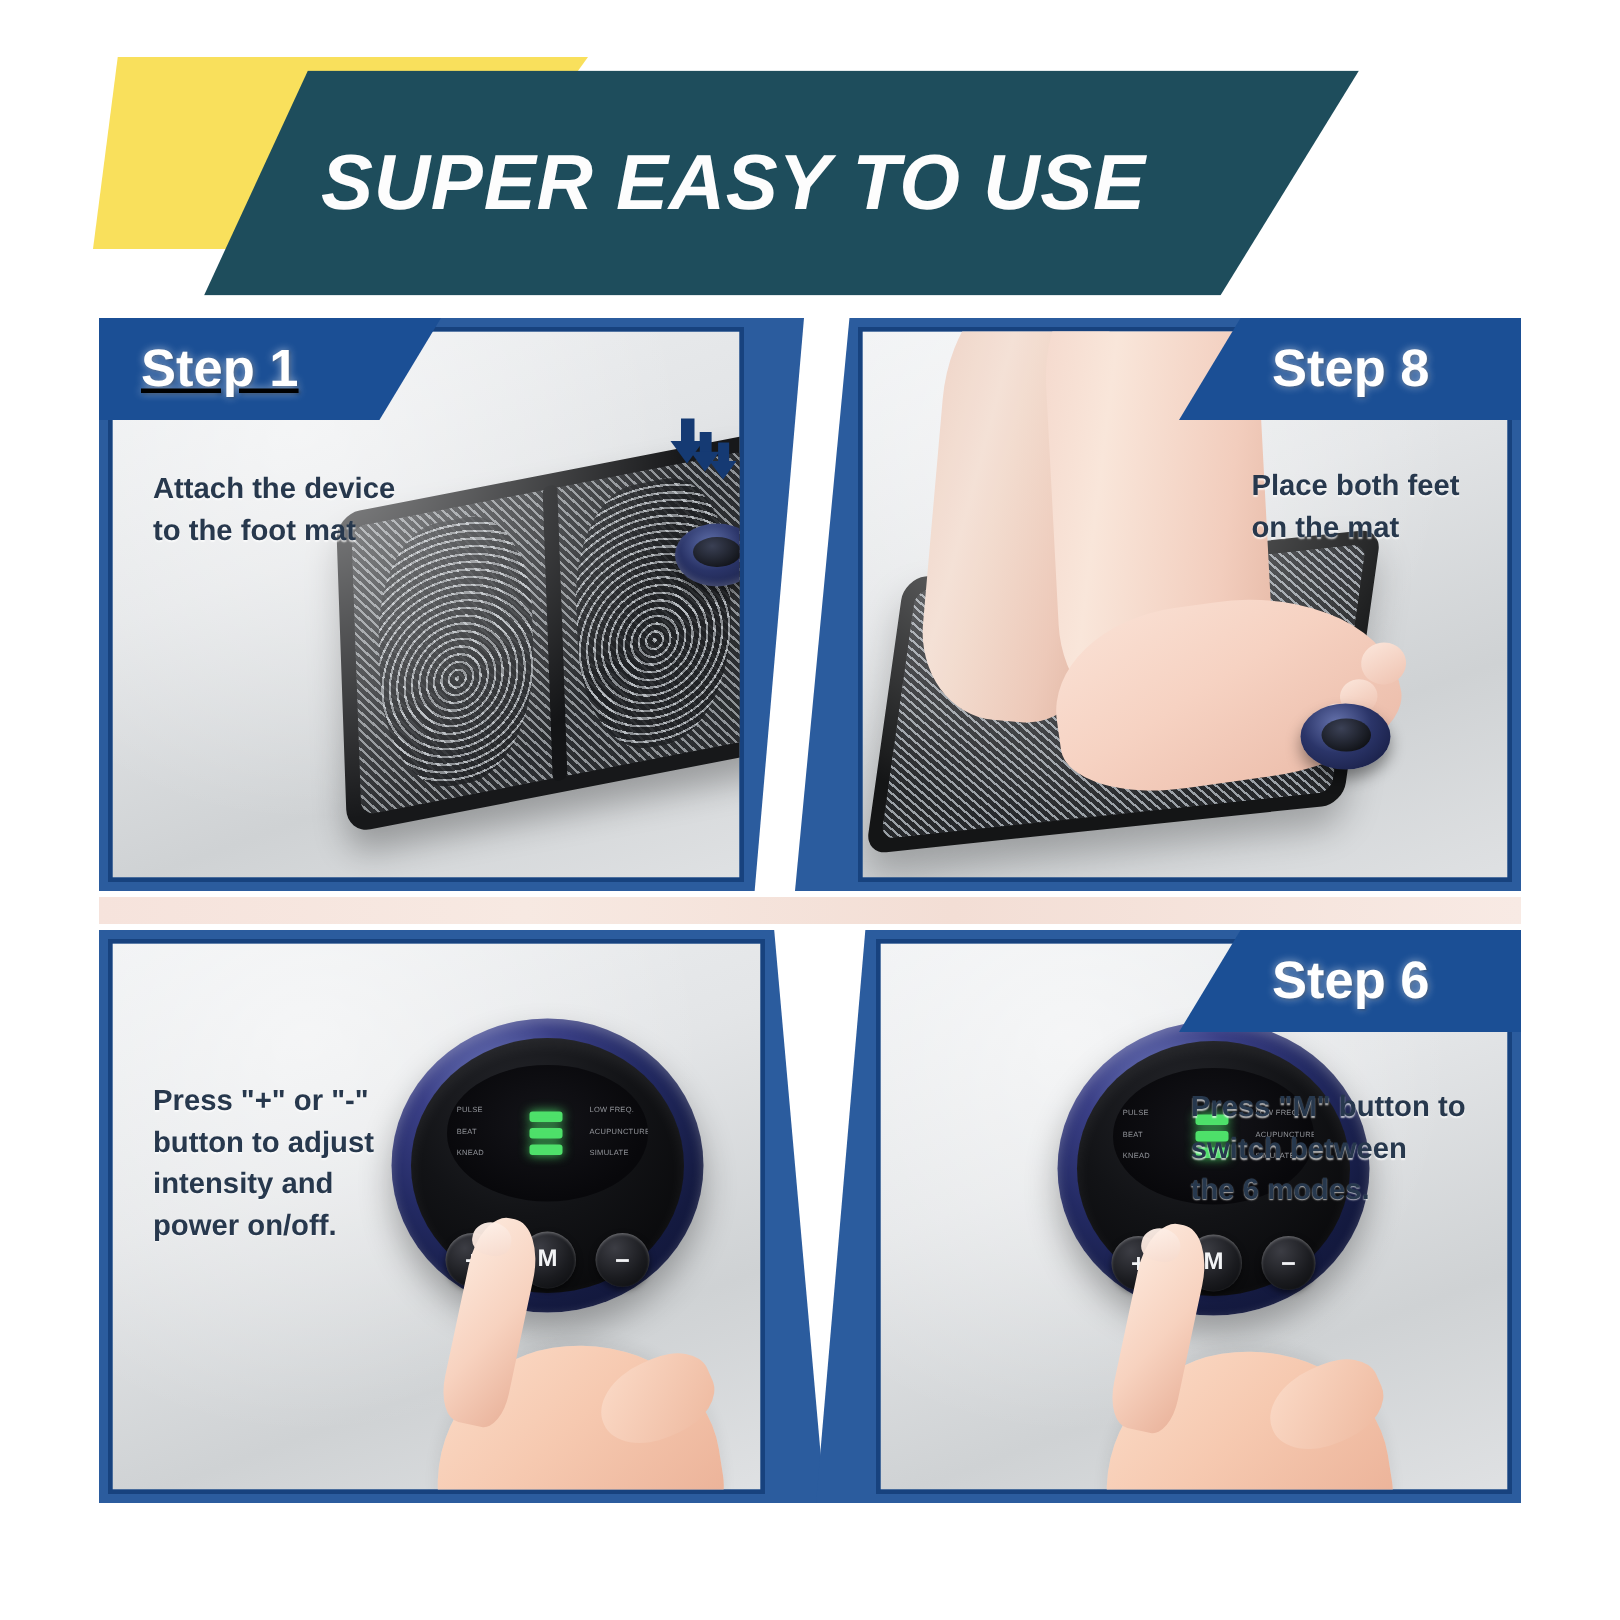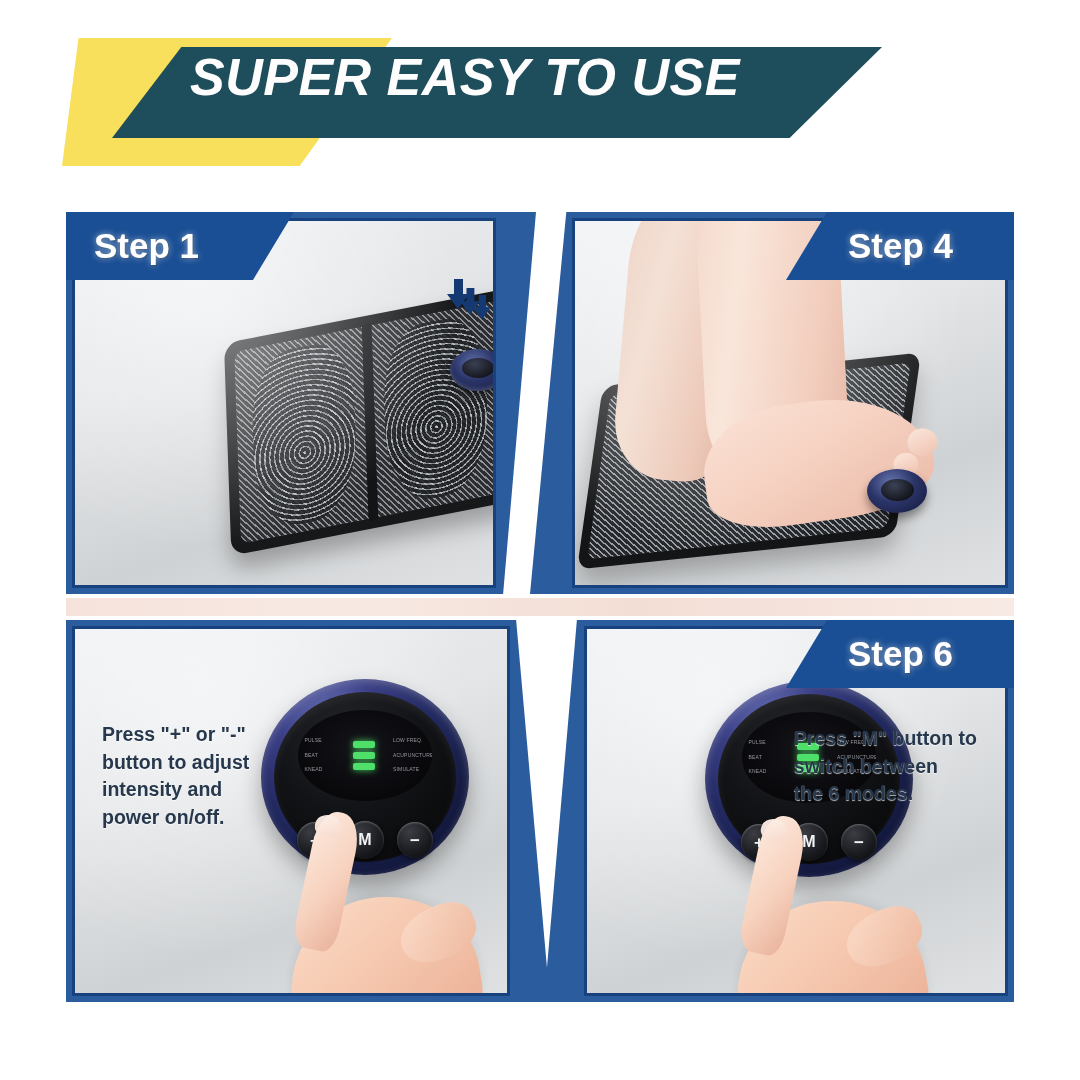--- a/index.html
+++ b/index.html
@@ -17,25 +17,25 @@
 
   .banner-yellow {
     position: absolute;
     left: 62px; top: 38px;
     width: 330px; height: 128px;
     background: #f9e05c;
     clip-path: polygon(5% 0%, 100% 0%, 72% 100%, 0% 100%);
   }
   .banner-teal {
     position: absolute;
-    left: 112px; top: 47px;
-    width: 770px; height: 91px;
+    left: 136px; top: 47px;
+    width: 770px; height: 150px;
     background: #1e4d5c;
     clip-path: polygon(9% 0%, 100% 0%, 88% 100%, 0% 100%);
-    display: flex; 
+    display: flex; align-items: center;
   }
   .banner-title {
     margin-left: 78px;
     color: #fdfdfd;
     font-size: 52px;
     font-weight: bold;
     font-style: italic;
     letter-spacing: 0.5px;
     white-space: nowrap;
   }
@@ -88,20 +88,21 @@
     position: absolute; top: 0;
     height: 68px;
     background: #1b4f95;
     display: flex; align-items: center;
     z-index: 6;
   }
   .step-tab.left {
     left: 0; width: 228px;
     clip-path: polygon(0 0, 100% 0, 82% 100%, 0 100%);
     padding-left: 28px;
+    text-decoration: underline;
   }
   .step-tab.right {
     right: 0; width: 228px;
     clip-path: polygon(18% 0, 100% 0, 100% 100%, 0 100%);
     padding-left: 62px;
   }
   .step-label {
     color: #ffffff;
     font-size: 35px;
     font-weight: bold;
@@ -449,20 +450,22 @@
               </div>
               <div class="arrow-down a3">
                 <div class="shaft"></div>
                   <div class="head"></div>
               </div>
             </div>
 
             <div class="amb"></div>
           </div>
 
+          <div class="caption cap-p1">Attach the device
+to the foot mat</div>
         </div>
 
         <div class="step-tab left">
           <span class="step-label">Step 1</span>
         </div>
       </div>
 
       <div class="panel p2">
         <div class="panel-inner">
           <div class="scene">
@@ -480,24 +483,26 @@
                 <div class="toe t2"></div>
                 <div class="toe t3"></div>
                 <div class="toe t4"></div>
               </div>
             </div>
 
             <div class="device2"></div>
             <div class="amb"></div>
           </div>
 
+          <div class="caption cap-p2">Place both feet
+on the mat</div>
         </div>
 
         <div class="step-tab right">
-          <span class="step-label">Step 4</span>
+          <span class="step-label">Step 8</span>
         </div>
       </div>
     </div>
 
     <div class="row row-bottom">
 
       <div class="panel p3">
         <div class="panel-inner">
           <div class="scene">
 

